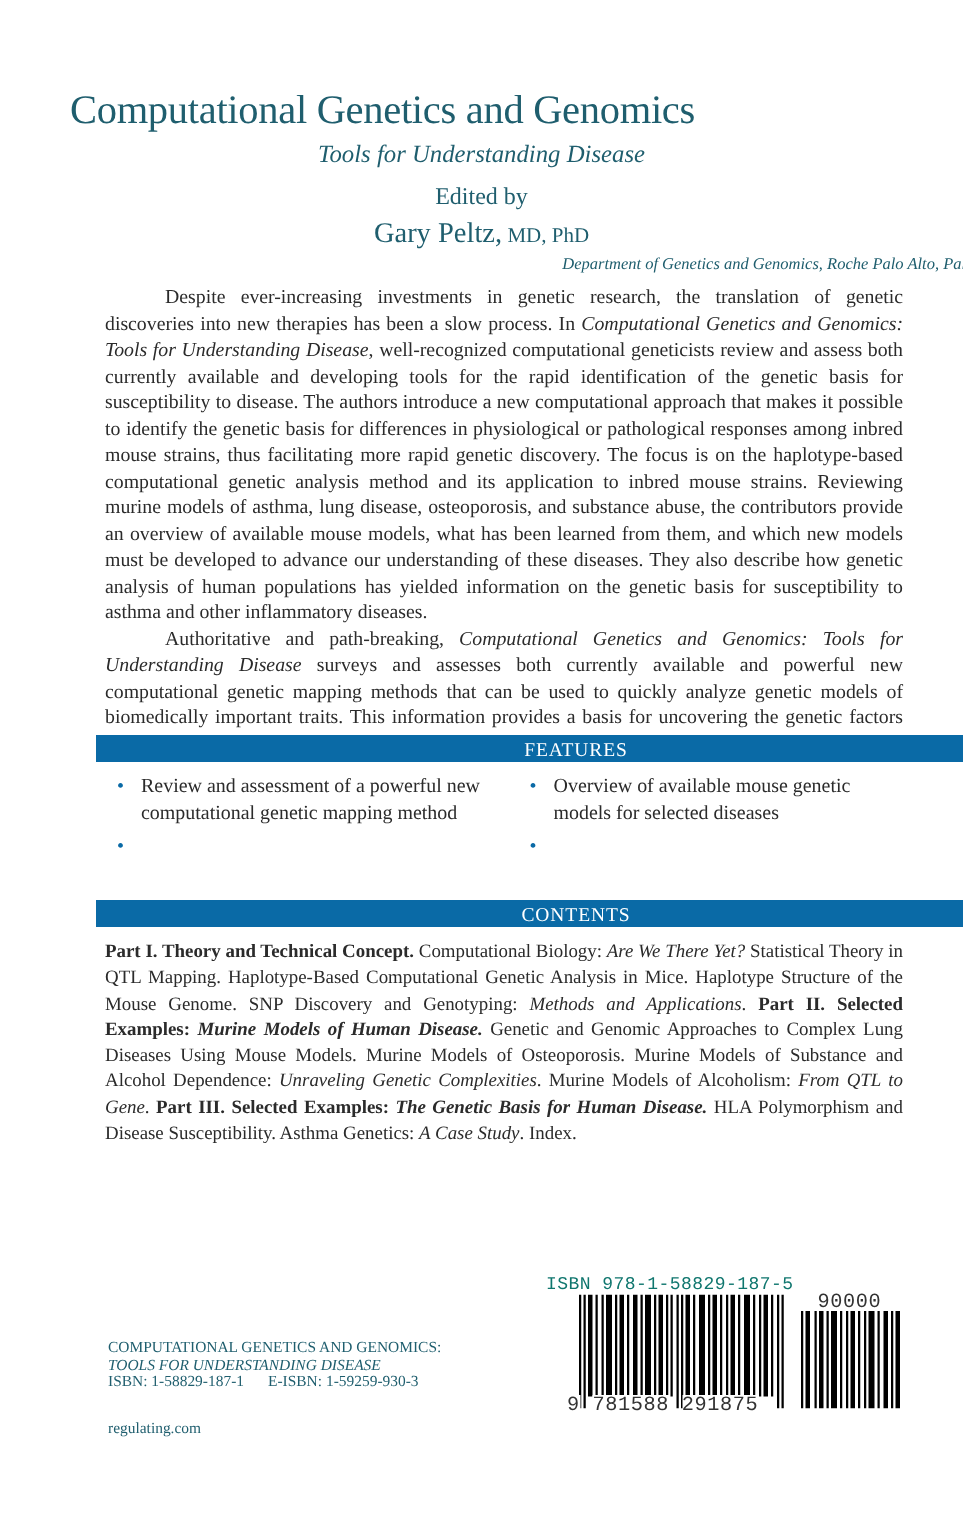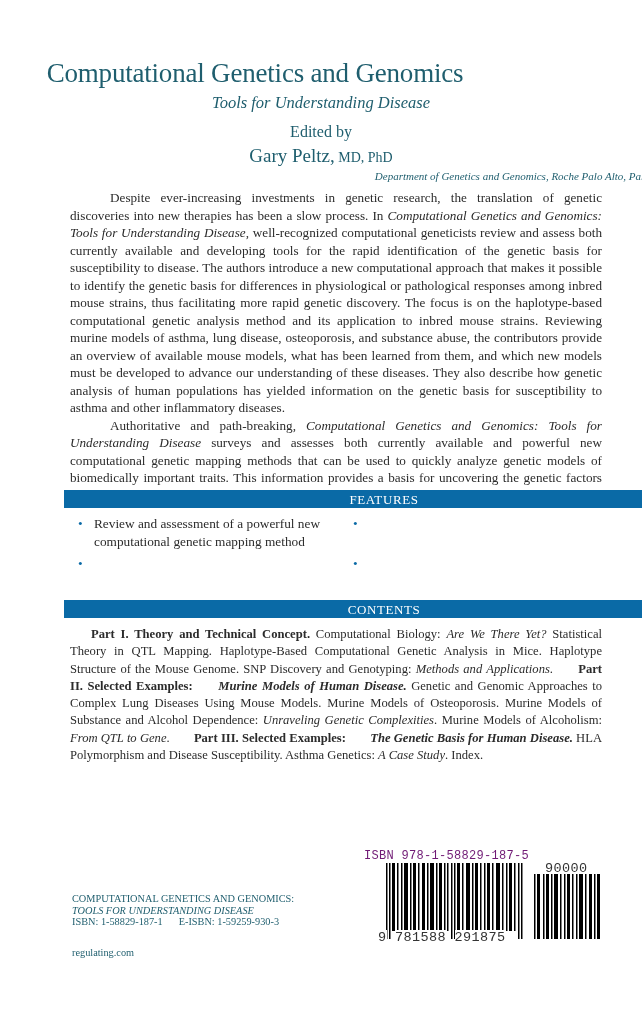--- a/index.html
+++ b/index.html
@@ -11,28 +11,28 @@
   .editor { position: absolute; top: 145px; left: 0; width: 642px; text-align: center; font-size: 19px; }
   .editor .cred { font-size: 14px; }
   .affil { position: absolute; top: 170px; left: 0; width: 642px; text-align: right; font-size: 11px; font-style: italic; padding-left: 48px; }
   .desc { position: absolute; top: 189px; left: 70px; width: 532px; font-size: 13.2px; line-height: 17.5px; text-align: justify; color: #2b2b2b; }
   .desc p { margin: 0; text-indent: 40px; }
   .banner { position: absolute; left: 64px; width: 640px; height: 18px; background: #0a6aa6; color: #ffffff; text-align: center; font-size: 13px; line-height: 19px; letter-spacing: 0.6px; }
   .features { position: absolute; top: 515px; left: 78px; width: 524px; display: grid; grid-template-columns: 1fr 1fr; column-gap: 26px; row-gap: 5px; font-size: 13.3px; line-height: 17.5px; color: #2b2b2b; }
   .feat { position: relative; padding-left: 16px; }
   .feat .dot { position: absolute; left: 0; top: 0; color: #0a6aa6; }
   .contents { position: absolute; top: 626px; left: 70px; width: 532px; font-size: 12.6px; line-height: 17.3px; text-align: justify; color: #2b2b2b; }
-  .contents .bold { font-weight: bold; margin-left: 21px; }
+  .contents .bold { font-weight: bold; }
   .contents .it { font-style: italic; }
   .imprint { position: absolute; top: 893px; left: 72px; font-size: 10.3px; line-height: 11.5px; color: #1f5e6e; }
   .imprint .it { font-style: italic; }
   .imprint .gap { display: inline-block; width: 16px; }
   .website { position: absolute; top: 947px; left: 72px; font-size: 10.3px; color: #1f5e6e; }
   .barcode-wrap { position: absolute; left: 364px; top: 849px; width: 250px; height: 100px; }
-  .isbn-top { position: absolute; left: 0; top: 0; font-family: "Liberation Mono", "DejaVu Sans Mono", monospace; font-size: 12px; letter-spacing: 0.3px; color: #701a75; text-align: right; }
+  .isbn-top { position: absolute; left: 0; top: 0; font-family: "Liberation Mono", "DejaVu Sans Mono", monospace; font-size: 12px; letter-spacing: 0.3px; color: #0f766e; text-align: right; }
   .addon-num { position: absolute; left: 181px; top: 12px; font-family: "Liberation Mono", "DejaVu Sans Mono", monospace; font-size: 13.5px; color: #333; letter-spacing: 0.4px; }
   .bc-main { position: absolute; left: 22px; top: 14px; width: 138px; height: 76px; }
   .bc-add { position: absolute; left: 170px; top: 25px; width: 66px; height: 65px; }
   .isbn-bottom { position: absolute; left: 14px; top: 81px; font-family: "Liberation Mono", "DejaVu Sans Mono", monospace; font-size: 13.5px; color: #333; background: transparent; letter-spacing: 0.4px; }
   .isbn-bottom span { background: #fff; }
 </style>
 </head>
 <body>
 
 <div class="title teal">Computational Genetics and Genomics</div>
@@ -44,21 +44,21 @@
 <div class="affil teal">Department of Genetics and Genomics, Roche Palo Alto, Palo Alto, CA</div>
 
 <div class="desc">
   <p><span>Despite ever-increasing investments in genetic research, the translation of genetic discoveries into new therapies has been a slow process. In </span><i>Computational Genetics and Genomics: Tools for Understanding Disease</i><span>, well-recognized computational geneticists review and assess both currently available and developing tools for the rapid identification of the genetic basis for susceptibility to disease. The authors introduce a new computational approach that makes it possible to identify the genetic basis for differences in physiological or pathological responses among inbred mouse strains, thus facilitating more rapid genetic discovery. The focus is on the haplotype-based computational genetic analysis method and its application to inbred mouse strains. Reviewing murine models of asthma, lung disease, osteoporosis, and substance abuse, the contributors provide an overview of available mouse models, what has been learned from them, and which new models must be developed to advance our understanding of these diseases. They also describe how genetic analysis of human populations has yielded information on the genetic basis for susceptibility to asthma and other inflammatory diseases.</span></p>
   <p><span>Authoritative and path-breaking, </span><i>Computational Genetics and Genomics: Tools for Understanding Disease</i><span> surveys and assesses both currently available and powerful new computational genetic mapping methods that can be used to quickly analyze genetic models of biomedically important traits. This information provides a basis for uncovering the genetic factors regulating human disease-related traits.</span></p>
 </div>
 
 <div class="banner" style="top:490px;">FEATURES</div>
 <div class="features">
   <div class="feat"><span class="dot">•</span><span>Review and assessment of a powerful new computational genetic mapping method</span></div>
-  <div class="feat"><span class="dot">•</span></div>
+  <div class="feat"><span class="dot">•</span><span>Overview of available mouse genetic models for selected diseases</span></div>
   <div class="feat"><span class="dot">•</span></div>
   <div class="feat"><span class="dot">•</span></div>
 </div>
 
 <div class="banner" style="top:600px;">CONTENTS</div>
 <div class="contents">
   <span class="bold">Part I. Theory and Technical Concept. </span><span>Computational Biology: </span><span class="it">Are We There Yet?</span><span> Statistical Theory in QTL Mapping. Haplotype-Based Computational Genetic Analysis in Mice. Haplotype Structure of the Mouse Genome. SNP Discovery and Genotyping: </span><span class="it">Methods and Applications</span><span>. </span><span class="bold">Part II. Selected Examples: </span><span class="bold it">Murine Models of Human Disease.</span><span> Genetic and Genomic Approaches to Complex Lung Diseases Using Mouse Models. Murine Models of Osteoporosis. Murine Models of Substance and Alcohol Dependence: </span><span class="it">Unraveling Genetic Complexities</span><span>. Murine Models of Alcoholism: </span><span class="it">From QTL to Gene</span><span>. </span><span class="bold">Part III. Selected Examples: </span><span class="bold it">The Genetic Basis for Human Disease.</span><span> HLA Polymorphism and Disease Susceptibility. Asthma Genetics: </span><span class="it">A Case Study</span><span>. Index.</span>
 </div>
 
 <div class="imprint">

